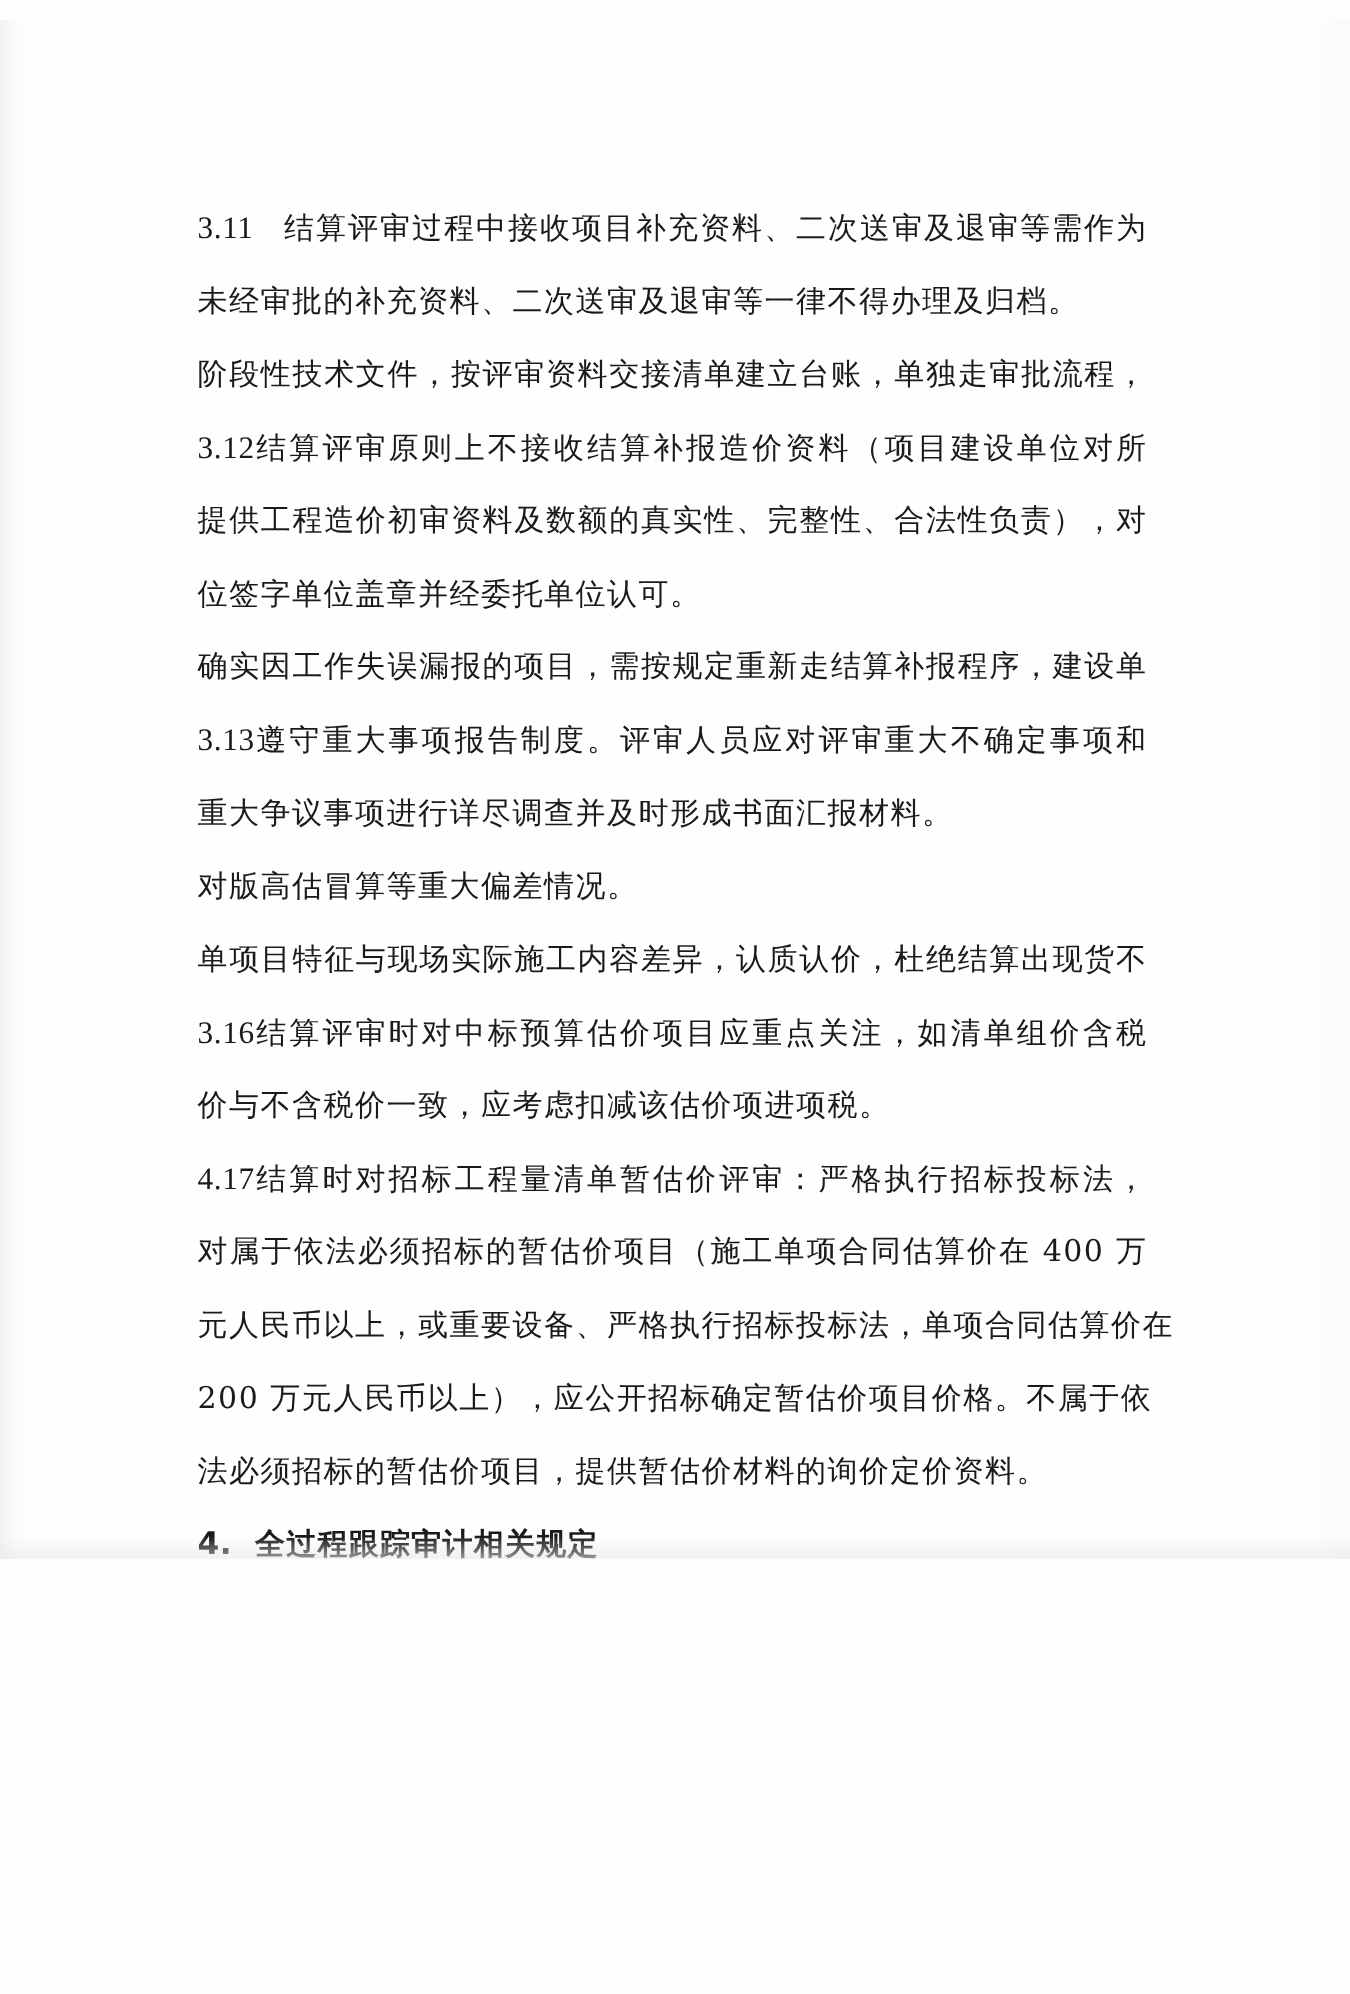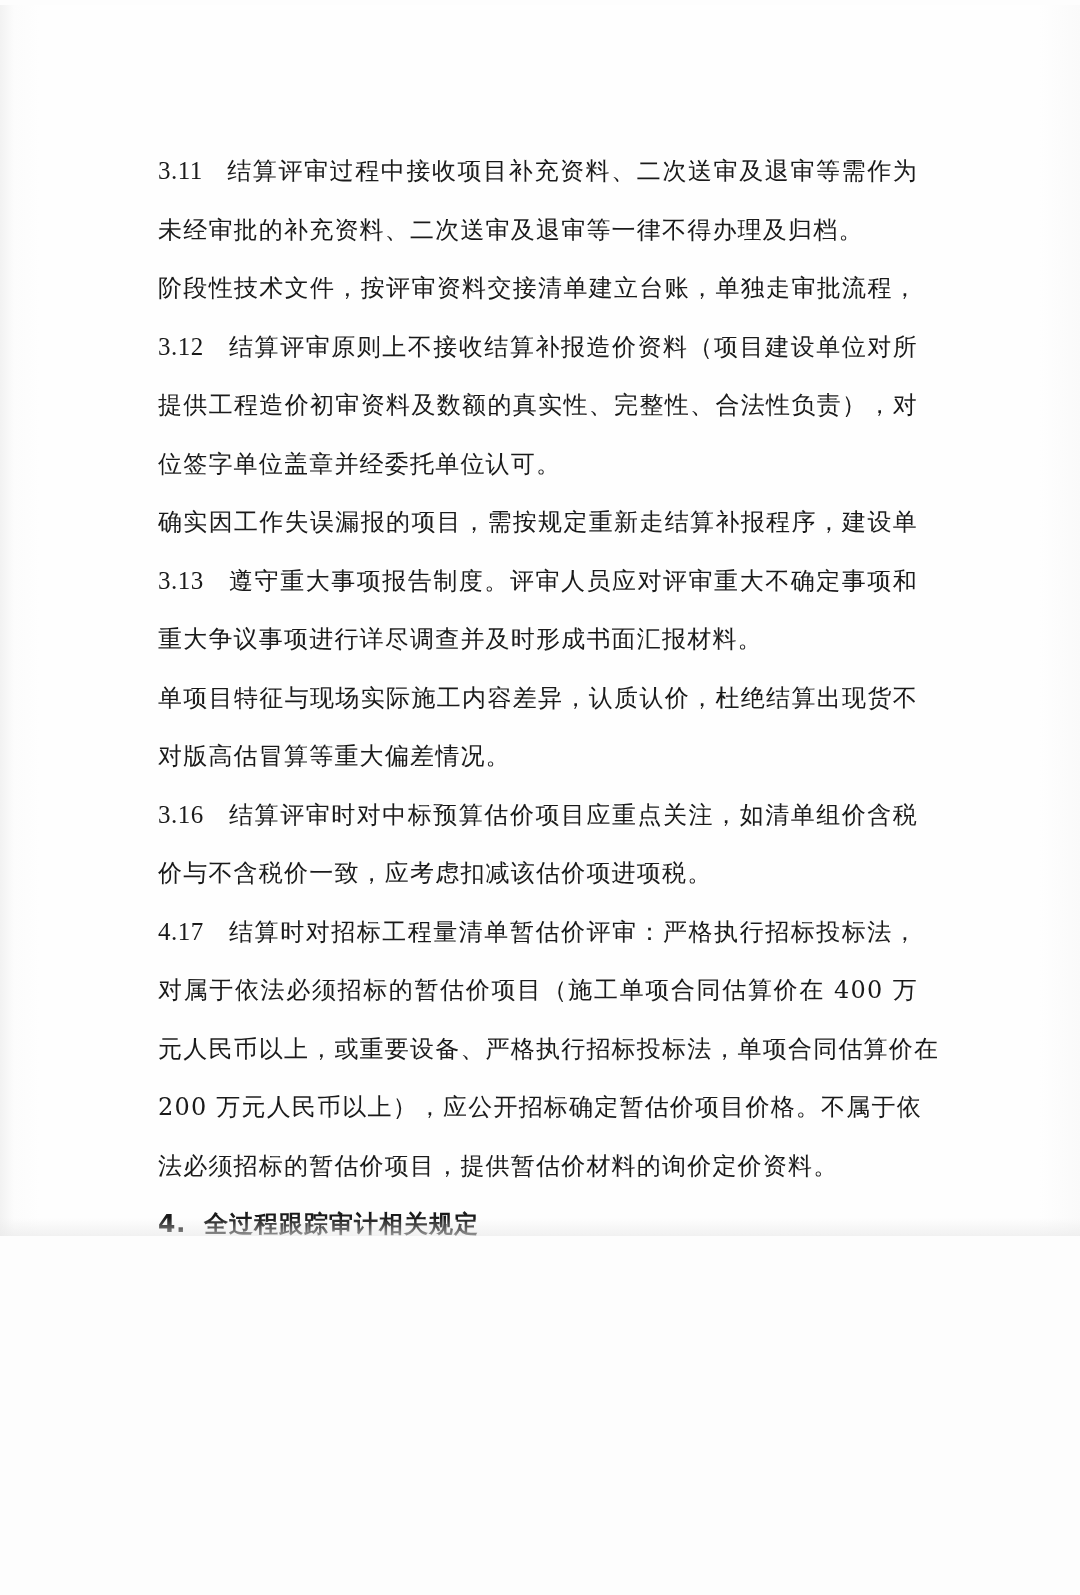--- a/index.html
+++ b/index.html
@@ -11,21 +11,21 @@
       height: 1595px;
       background: #fdfdfd;
       position: relative;
       overflow: hidden;
       font-family: "DejaVu Serif", "Liberation Serif", serif;
       color: #1a1a1a;
     }
     .page {
       position: absolute;
       left: 0;
-      top: 5px;
+      top: 16px;
       width: 1080px;
       height: 1231px;
       background: linear-gradient(to right, #f2f2f2 0px, #fcfcfc 14px, #fefefe 40px, #fefefe 1040px, #fafafa 1080px);
     }
     .content {
       position: absolute;
       left: 158px;
       top: 137px;
       width: 760px;
     }
@@ -38,21 +38,21 @@
       overflow: visible;
     }
     .line.justify {
       text-align: justify;
       text-align-last: justify;
     }
     .num {
       font-family: "Liberation Serif", "DejaVu Serif", serif;
       font-size: 25px;
       letter-spacing: 0.5px;
-      margin-right: 25px;
+      margin-right: 0;
     }
     .num.wide {
       margin-right: 24px;
     }
     .heading {
       font-family: "DejaVu Sans", "Liberation Sans", sans-serif;
       font-weight: bold;
       font-size: 24px;
       letter-spacing: 1px;
     }
@@ -89,22 +89,22 @@
       <div class="line justify">确实因工作失误漏报的项目，需按规定重新走结算补报程序，建设单</div>
     </div>
 
     <div class="clause">
       <div class="line justify"><span class="num">3.13</span><span>遵守重大事项报告制度。评审人员应对评审重大不确定事项和</span></div>
       <div class="line">重大争议事项进行详尽调查并及时形成书面汇报材料。</div>
     </div>
 
 
     <div class="clause">
+      <div class="line">对版高估冒算等重大偏差情况。</div>
       <div class="line justify">单项目特征与现场实际施工内容差异，认质认价，杜绝结算出现货不</div>
-      <div class="line">对版高估冒算等重大偏差情况。</div>
     </div>
 
     <div class="clause">
       <div class="line justify"><span class="num">3.16</span><span>结算评审时对中标预算估价项目应重点关注，如清单组价含税</span></div>
       <div class="line">价与不含税价一致，应考虑扣减该估价项进项税。</div>
     </div>
 
     <div class="clause">
       <div class="line justify"><span class="num">4.17</span><span>结算时对招标工程量清单暂估价评审：严格执行招标投标法，</span></div>
       <div class="line justify">对属于依法必须招标的暂估价项目（施工单项合同估算价在 400 万</div>

